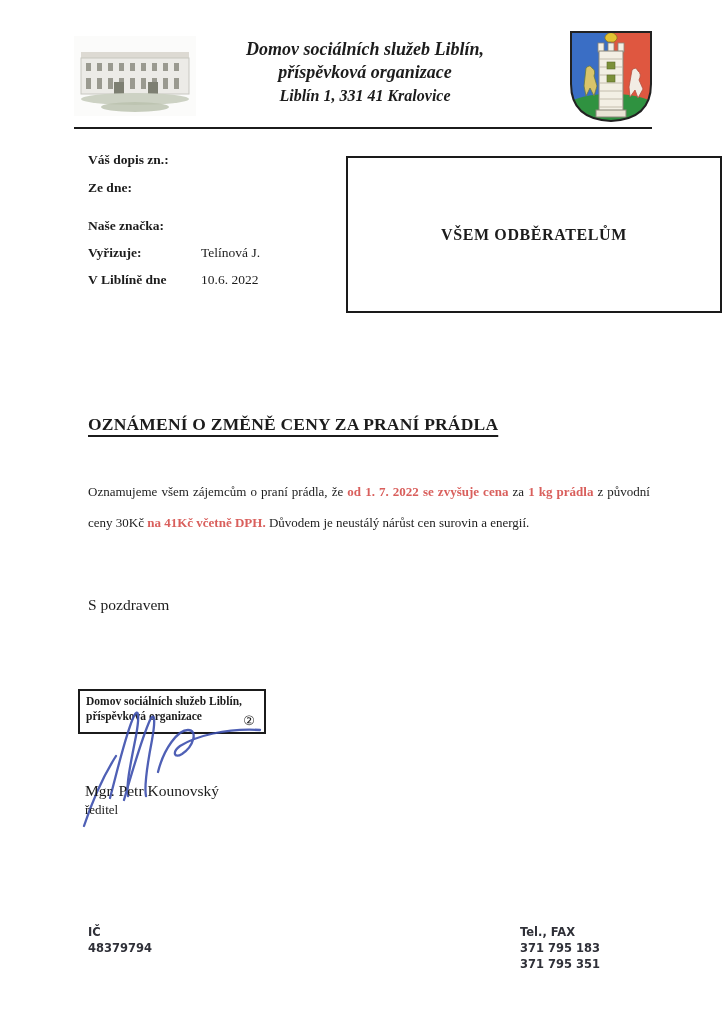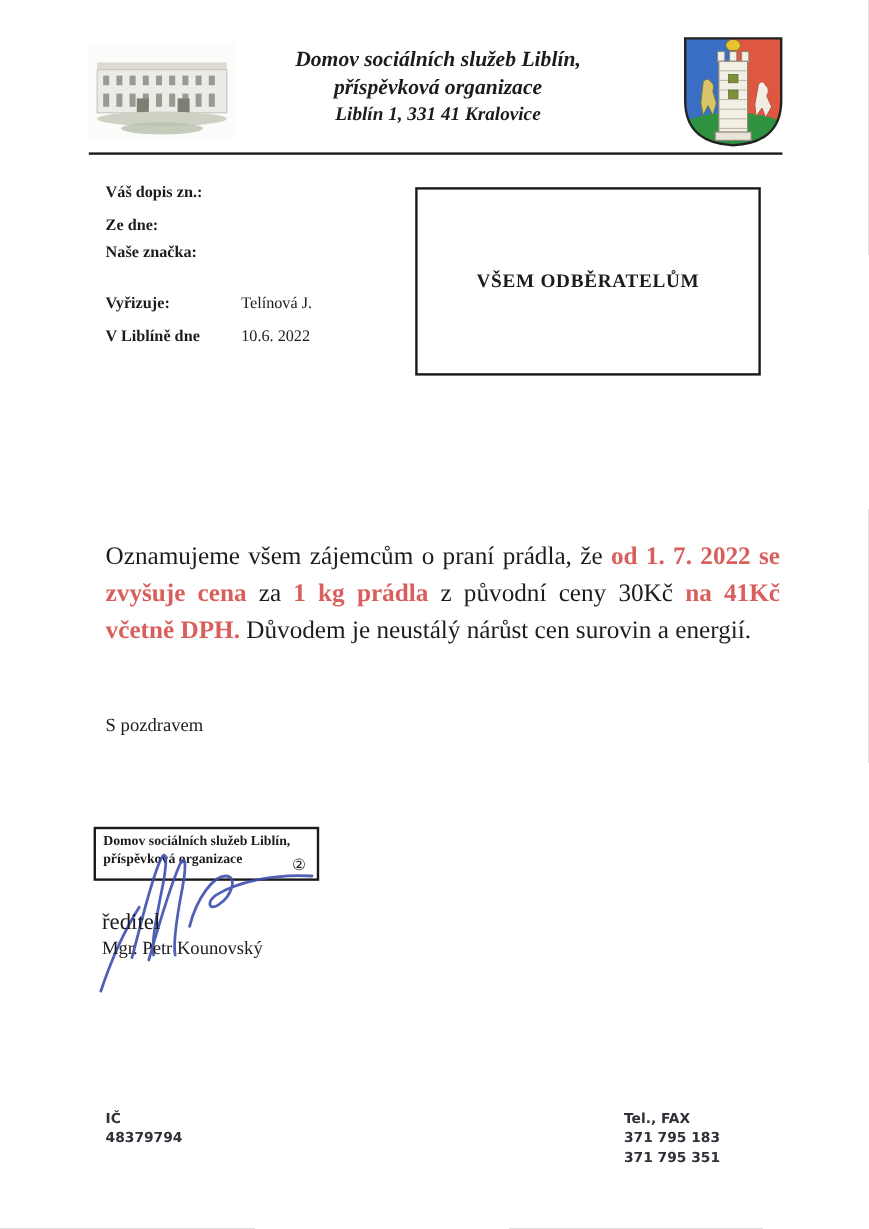--- a/index.html
+++ b/index.html
@@ -22,44 +22,44 @@
   }
   .org-title .l1{font-size:18px;}
   .org-title .l2{font-size:18px;}
   .org-title .l3{font-size:16px;}
   .coat-of-arms{position:absolute;left:566px;top:28px;width:90px;height:96px;}
   .header-rule{position:absolute;left:74px;top:127px;width:578px;height:2px;background:#1b1b1b;}
   
   .ref-label{position:absolute;left:88px;font-weight:bold;font-size:13.5px;white-space:nowrap;}
   .ref-value{position:absolute;left:161px;font-size:13.5px;white-space:nowrap;margin-left:40px;}
   .addressee-box{
-    position:absolute;left:346px;top:156px;width:288px;height:157px;
+    position:absolute;left:346px;top:156px;width:376px;height:157px;
     border:2px solid #1a1a1a;display:flex;align-items:center;justify-content:center;
   }
   .addressee-box span{font-weight:bold;font-size:16px;letter-spacing:.6px;}
   
   .notice-heading{
     position:absolute;left:88px;top:414px;font-size:17.5px;font-weight:bold;
     letter-spacing:.2px;text-decoration:underline;text-underline-offset:5px;
     text-decoration-thickness:1.5px;white-space:nowrap;
   }
-  .body-block{position:absolute;left:88px;top:448px;width:562px;font-size:21px;line-height:31px;}
+  .body-block{position:absolute;left:88px;top:476px;width:562px;font-size:13px;line-height:31px;}
   .body-block .para{text-align:justify;}
   .hl{color:var(--red);font-weight:bold;}
   .closing{position:absolute;left:88px;top:596px;font-size:15.5px;}
   
   .stamp{
     position:absolute;left:78px;top:689px;width:188px;height:45px;
     border:2px solid #1b1b1b;padding:3px 6px 0 6px;
     font-weight:bold;font-size:11.5px;line-height:15px;white-space:nowrap;
   }
   .stamp .mark{position:absolute;right:9px;bottom:4px;font-size:13px;font-weight:normal;}
   .signature-svg{position:absolute;left:68px;top:698px;width:220px;height:130px;pointer-events:none;}
   .signer-name{position:absolute;left:85px;top:782px;font-size:15.5px;}
-  .signer-title{position:absolute;left:85px;top:758px;font-size:19px;text-align:center;}
+  .signer-title{position:absolute;left:85px;top:802px;font-size:13px;text-align:center;}
   
   .footer-col{
     position:absolute;top:924px;font-family:"DejaVu Sans", sans-serif;
     font-weight:bold;font-size:11.5px;line-height:16px;color:#2f3038;white-space:nowrap;
   }
   .footer-col .line{display:block;}
   .footer-col a{color:var(--link);text-decoration:underline;cursor:pointer;}
   .fc1{left:88px;}
   .fc2{left:185px;}
   .fc3{left:360px;}
@@ -145,31 +145,32 @@
       </g>
       <path d="M5,4 H85 V56 C85,82 68,92 45,93 C22,92 5,82 5,56 Z" fill="none" stroke="#222222" stroke-width="2"></path>
     </svg>
 
     <div class="header-rule"></div>
   </div>
 
   <div>
     <div class="ref-label" style="top:152px">Váš dopis zn.:</div>
     <div class="ref-label" style="top:180px">Ze dne:</div>
-    <div class="ref-label" style="top:202px">Naše značka:</div>
+    <div class="ref-label" style="top:218px">Naše značka:</div>
     <div class="ref-label" style="top:245px">Vyřizuje:</div>
     <div class="ref-value" style="top:245px">Telínová J.</div>
     <div class="ref-label" style="top:272px">V Liblíně dne</div>
     <div class="ref-value" style="top:272px">10.6. 2022</div>
   </div>
 
   <div class="addressee-box">
     <span>VŠEM ODBĚRATELŮM</span>
   </div>
 
+  <div class="notice-heading">OZNÁMENÍ O ZMĚNĚ CENY ZA PRANÍ PRÁDLA</div>
 
   <div class="body-block">
     <p class="para"><span>Oznamujeme všem zájemcům o praní prádla, že </span><span class="hl">od 1. 7. 2022 se zvyšuje cena</span><span> za </span><span class="hl">1 kg prádla</span><span> z původní ceny 30Kč </span><span class="hl">na 41Kč včetně DPH.</span><span> Důvodem je neustálý nárůst cen surovin a energií.</span></p>
   </div>
 
   <div class="closing">S pozdravem</div>
 
   <div class="stamp">
     <div>Domov sociálních služeb Liblín,</div>
     <div>příspěvková organizace</div>

